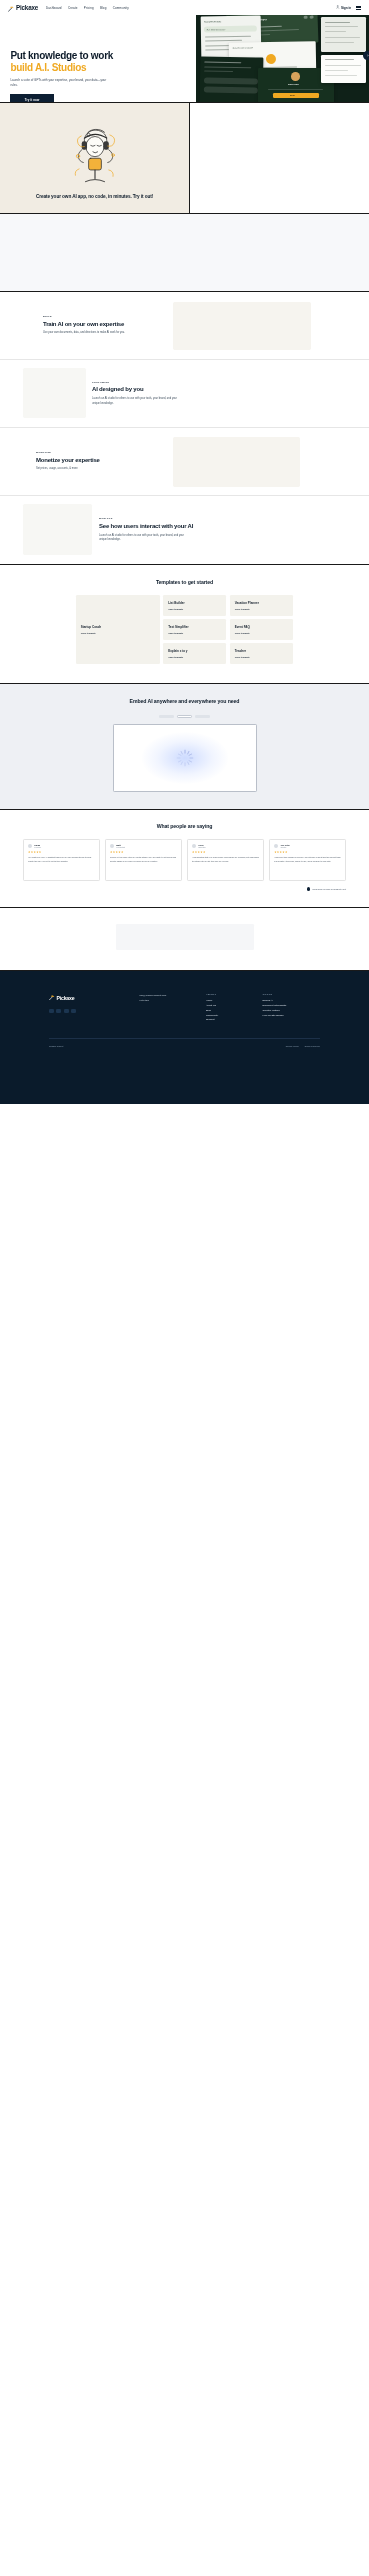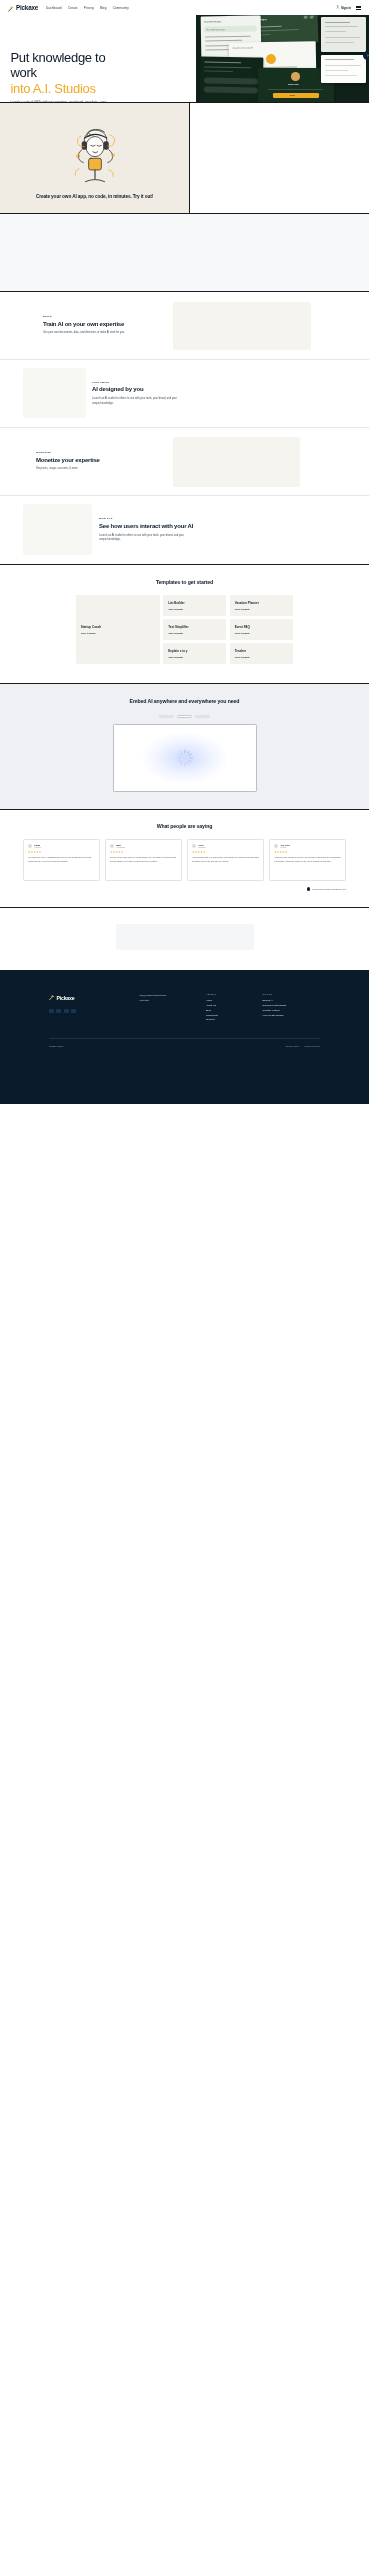--- a/index.html
+++ b/index.html
@@ -26,21 +26,21 @@
   .nav { display:flex; align-items:center; gap:6.3px; margin-left:8px; }
   .nav a { font-size:3px; color:#2b3a4a; text-decoration:none; letter-spacing:0.1px; }
   .header-right { margin-left:auto; display:flex; align-items:center; gap:5.2px; }
   .signin { display:flex; align-items:center; gap:1.4px; font-size:3.1px; font-weight:700; color:#0d1b2a; }
   .burger { display:flex; flex-direction:column; gap:0.8px; width:4.6px; }
   .burger i { display:block; height:0.5px; background:#0d1b2a; width:100%; }
 
   
   .hero { position:relative; height:87px; background:#fff; overflow:hidden; }
   .hero-copy { position:absolute; left:10.4px; top:35px; width:124px; }
-  .hero-title { font-size:13px; font-weight:400; line-height:1.18; letter-spacing:-0.3px; }
+  .hero-title { font-size:10px; font-weight:700; line-height:1.18; letter-spacing:-0.3px; }
   .hero-title .accent { color:#f0a922; display:block; }
   .hero-sub { margin-top:4px; font-size:3px; line-height:1.65; color:#3d4b5c; width:101px; }
   .hero-btn {
     margin-top:7px; display:inline-block; background:#0d1f33; color:#fff;
     font-size:2.9px; font-weight:700; padding:4px 14.4px; border:none; letter-spacing:0.1px;
   }
 
   
   .hero-visual { position:absolute; right:0; top:-2.3px; width:173px; height:92px; }
   .hv-dark { position:absolute; right:0; top:0; width:173px; height:92px; background:#0f2118; }
@@ -258,21 +258,21 @@
         <div class="hv-line d" style="left:3.5px; top:15px; width:23px; opacity:.45;"></div>
         <div class="hv-line d" style="left:3.5px; top:20px; width:32px; opacity:.45;"></div>
       </div>
 
       <div class="hv-arrow">›</div>
     </div>
 
     <div class="hero-copy">
       <h1 class="hero-title">
         <span>Put knowledge to work</span>
-        <span class="accent">into A.I. Studios</span>
+        <span class="accent">build A.I. Studios</span>
       </h1>
       <p class="hero-sub">Launch a suite of GPTs with your expertise, your brand, your data—your rules.</p>
       <button class="hero-btn">Try it now</button>
       
     </div>
   </div>
 
   <div class="band">
     <div class="band-left">
       <div class="illus">

